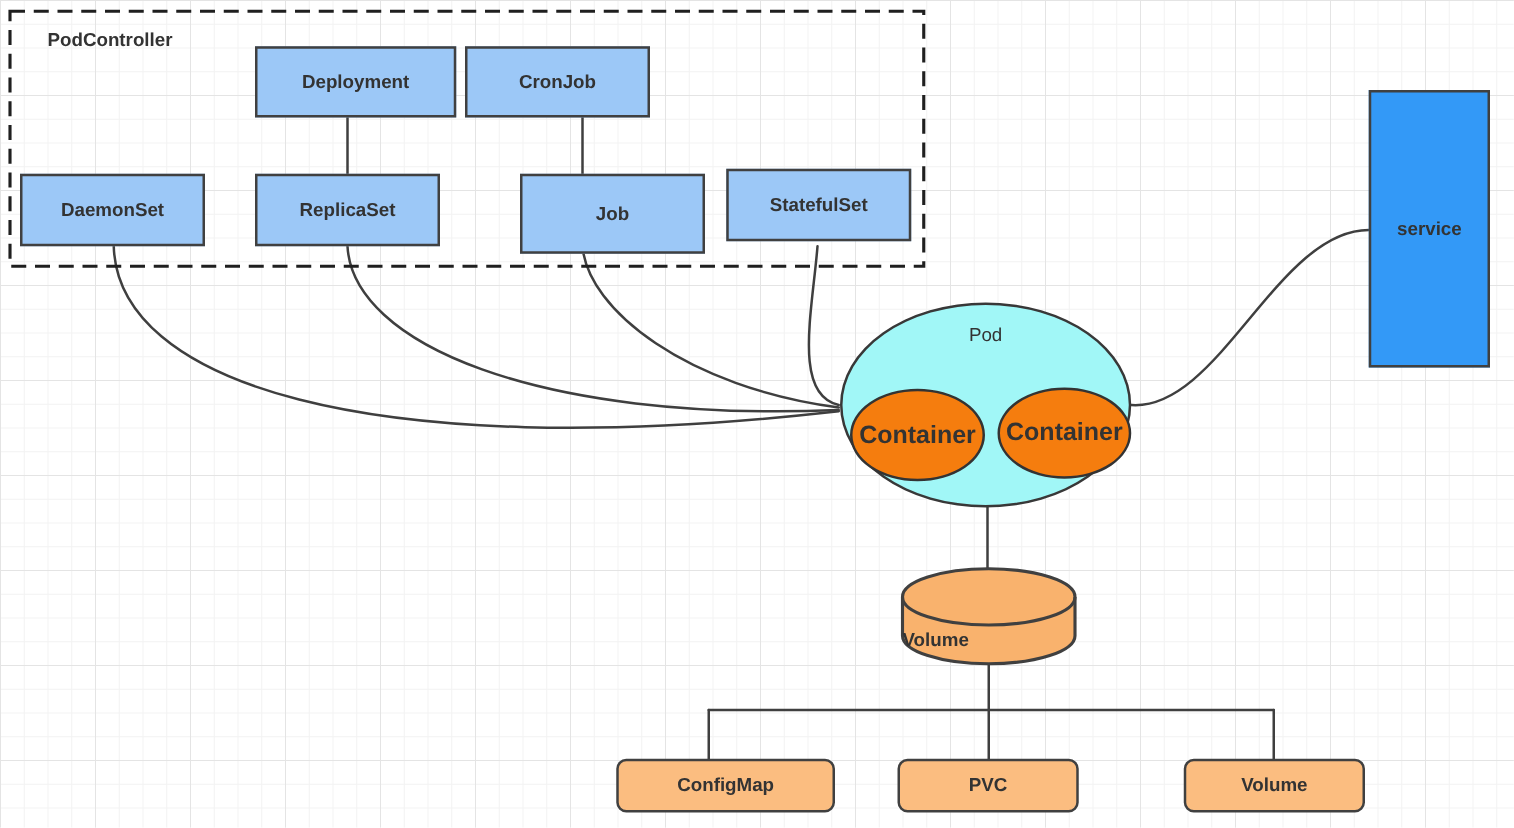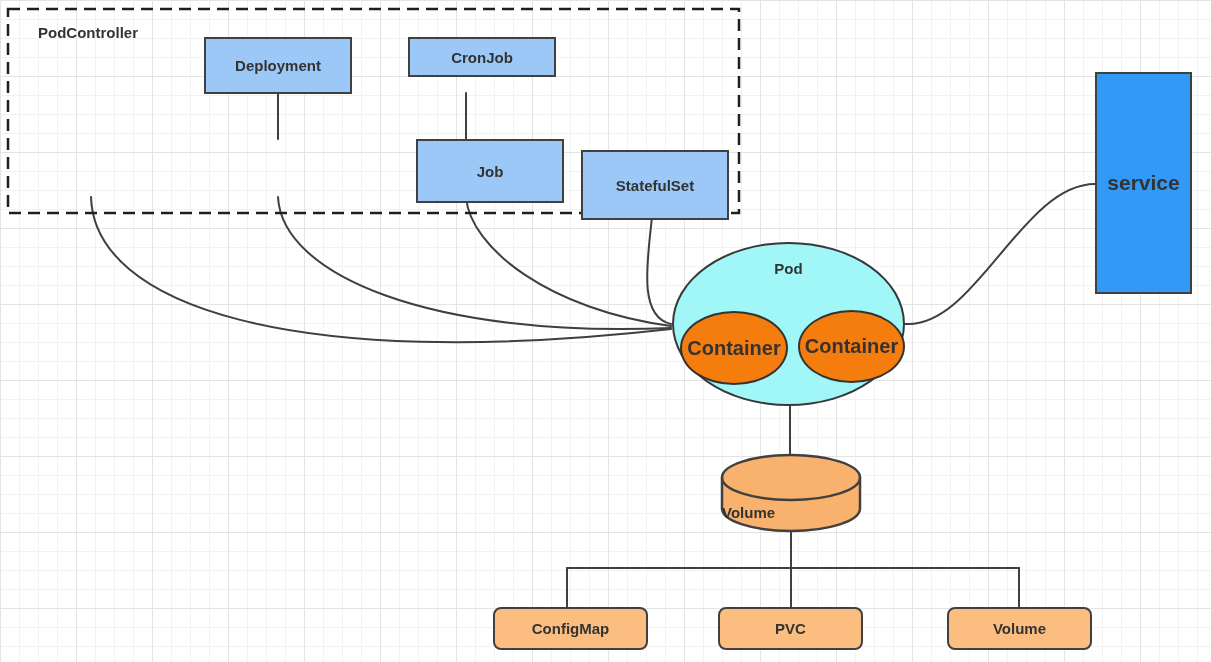--- a/index.html
+++ b/index.html
@@ -20,24 +20,24 @@
   .node{position:absolute;z-index:2;box-sizing:border-box;
         display:flex;align-items:center;justify-content:center;
         font-weight:bold;font-size:15px;}
   .rect-node{border:2px solid #404040;}
   .round-node{border:2.5px solid #404040;border-radius:8px;}
   .ellipse{border-radius:50%;}
   .pod-ellipse{border:2.5px solid #383838;}
   .container-ellipse{border:2.5px solid #333333;font-size:20px;}
   .group-label{position:absolute;z-index:2;font-weight:bold;font-size:15px;}
   .pod-label{position:absolute;top:16px;left:0;width:100%;
-             text-align:center;font-weight:bold;font-size:15px;z-index:3;}
+             text-align:center;font-weight:normal;font-size:15px;z-index:3;}
   .volume-label{position:absolute;z-index:3;
                 font-weight:bold;font-size:15px;}
-  .service-node{font-size:21px;}
+  .service-node{font-size:15px;}
   .edge{fill:none;stroke-width:2px;stroke-linecap:round;}
   .shape-stroke{stroke-width:2.5px;}
 </style>
 </head>
 <body>
 
 <div id="canvas" style="color: rgb(51, 51, 51);">
 
   <svg id="edges" width="1211" height="662" viewBox="0 0 1211 662">
     <g class="edge" stroke="#3f3f3f">
@@ -58,50 +58,56 @@
     <rect x="8" y="9" width="731" height="204" fill="none" stroke-width="2.5" stroke-dasharray="12,7" stroke="#1f1f1f"></rect>
 
     <g class="shape-stroke" stroke="#404040">
       <path d="M722,477.5 a69,22.5 0 0 1 138,0 l0,31 a69,22.5 0 0 1 -138,0 z" fill="#f9b26d"></path>
       <path d="M722,477.5 a69,22.5 0 0 0 138,0" fill="none"></path>
     </g>
   </svg>
 
   <div class="group-label" style="left:21px;top:24px;margin-left:17px;">PodController</div>
 
-  <div class="node rect-node" style="left: 204px; top: 37px; width: 148px; height: 57px; background-color: rgb(156, 200, 247);">
+  <div class="node rect-node" style="left: 204px; top: 37px; width: 161px; height: 57px; background-color: rgb(156, 200, 247);">
     <span>Deployment</span>
   </div>
-  <div class="node rect-node" style="left: 408px; top: 37px; width: 148px; height: 40px; background-color: rgb(156, 200, 247);">
+  <div class="node rect-node" style="left: 372px; top: 37px; width: 148px; height: 57px; background-color: rgb(156, 200, 247);">
     <span>CronJob</span>
+  </div>
+  <div class="node rect-node" style="left: 16px; top: 139px; width: 148px; height: 58px; background-color: rgb(156, 200, 247);">
+    <span>DaemonSet</span>
+  </div>
+  <div class="node rect-node" style="left: 204px; top: 139px; width: 148px; height: 58px; background-color: rgb(156, 200, 247);">
+    <span>ReplicaSet</span>
   </div>
   <div class="node rect-node" style="left: 416px; top: 139px; width: 148px; height: 64px; background-color: rgb(156, 200, 247);">
     <span>Job</span>
   </div>
-  <div class="node rect-node" style="left: 581px; top: 150px; width: 148px; height: 70px; background-color: rgb(156, 200, 247); justify-content: center;">
+  <div class="node rect-node" style="left: 581px; top: 135px; width: 148px; height: 58px; background-color: rgb(156, 200, 247); justify-content: center;">
     <span>StatefulSet</span>
   </div>
 
   <div class="node ellipse pod-ellipse" style="left: 672px; top: 242px; width: 233px; height: 164px; background-color: rgb(161, 247, 247);">
     <span class="pod-label">Pod</span>
   </div>
   <div class="node ellipse container-ellipse" style="left: 680px; top: 311px; width: 108px; height: 74px; background-color: rgb(245, 125, 14);">
     <span>Container</span>
   </div>
   <div class="node ellipse container-ellipse" style="left: 798px; top: 310px; width: 107px; height: 73px; background-color: rgb(245, 125, 14);">
     <span>Container</span>
   </div>
 
   <div class="node rect-node service-node" style="left: 1095px; top: 72px; width: 97px; height: 222px; background-color: rgb(51, 153, 247);">
     <span>service</span>
   </div>
 
   <div class="volume-label" style="left:722px;top:504px;width:138px;">Volume</div>
 
-  <div class="node round-node" style="left: 493px; top: 607px; width: 155px; height: 43px; background-color: rgb(251, 189, 128);">
+  <div class="node round-node" style="left: 493px; top: 607px; width: 175px; height: 43px; background-color: rgb(251, 189, 128);">
     <span>ConfigMap</span>
   </div>
   <div class="node round-node" style="left: 718px; top: 607px; width: 145px; height: 43px; background-color: rgb(251, 189, 128);">
     <span>PVC</span>
   </div>
   <div class="node round-node" style="left: 947px; top: 607px; width: 145px; height: 43px; background-color: rgb(251, 189, 128);">
     <span>Volume</span>
   </div>
 
 </div>

